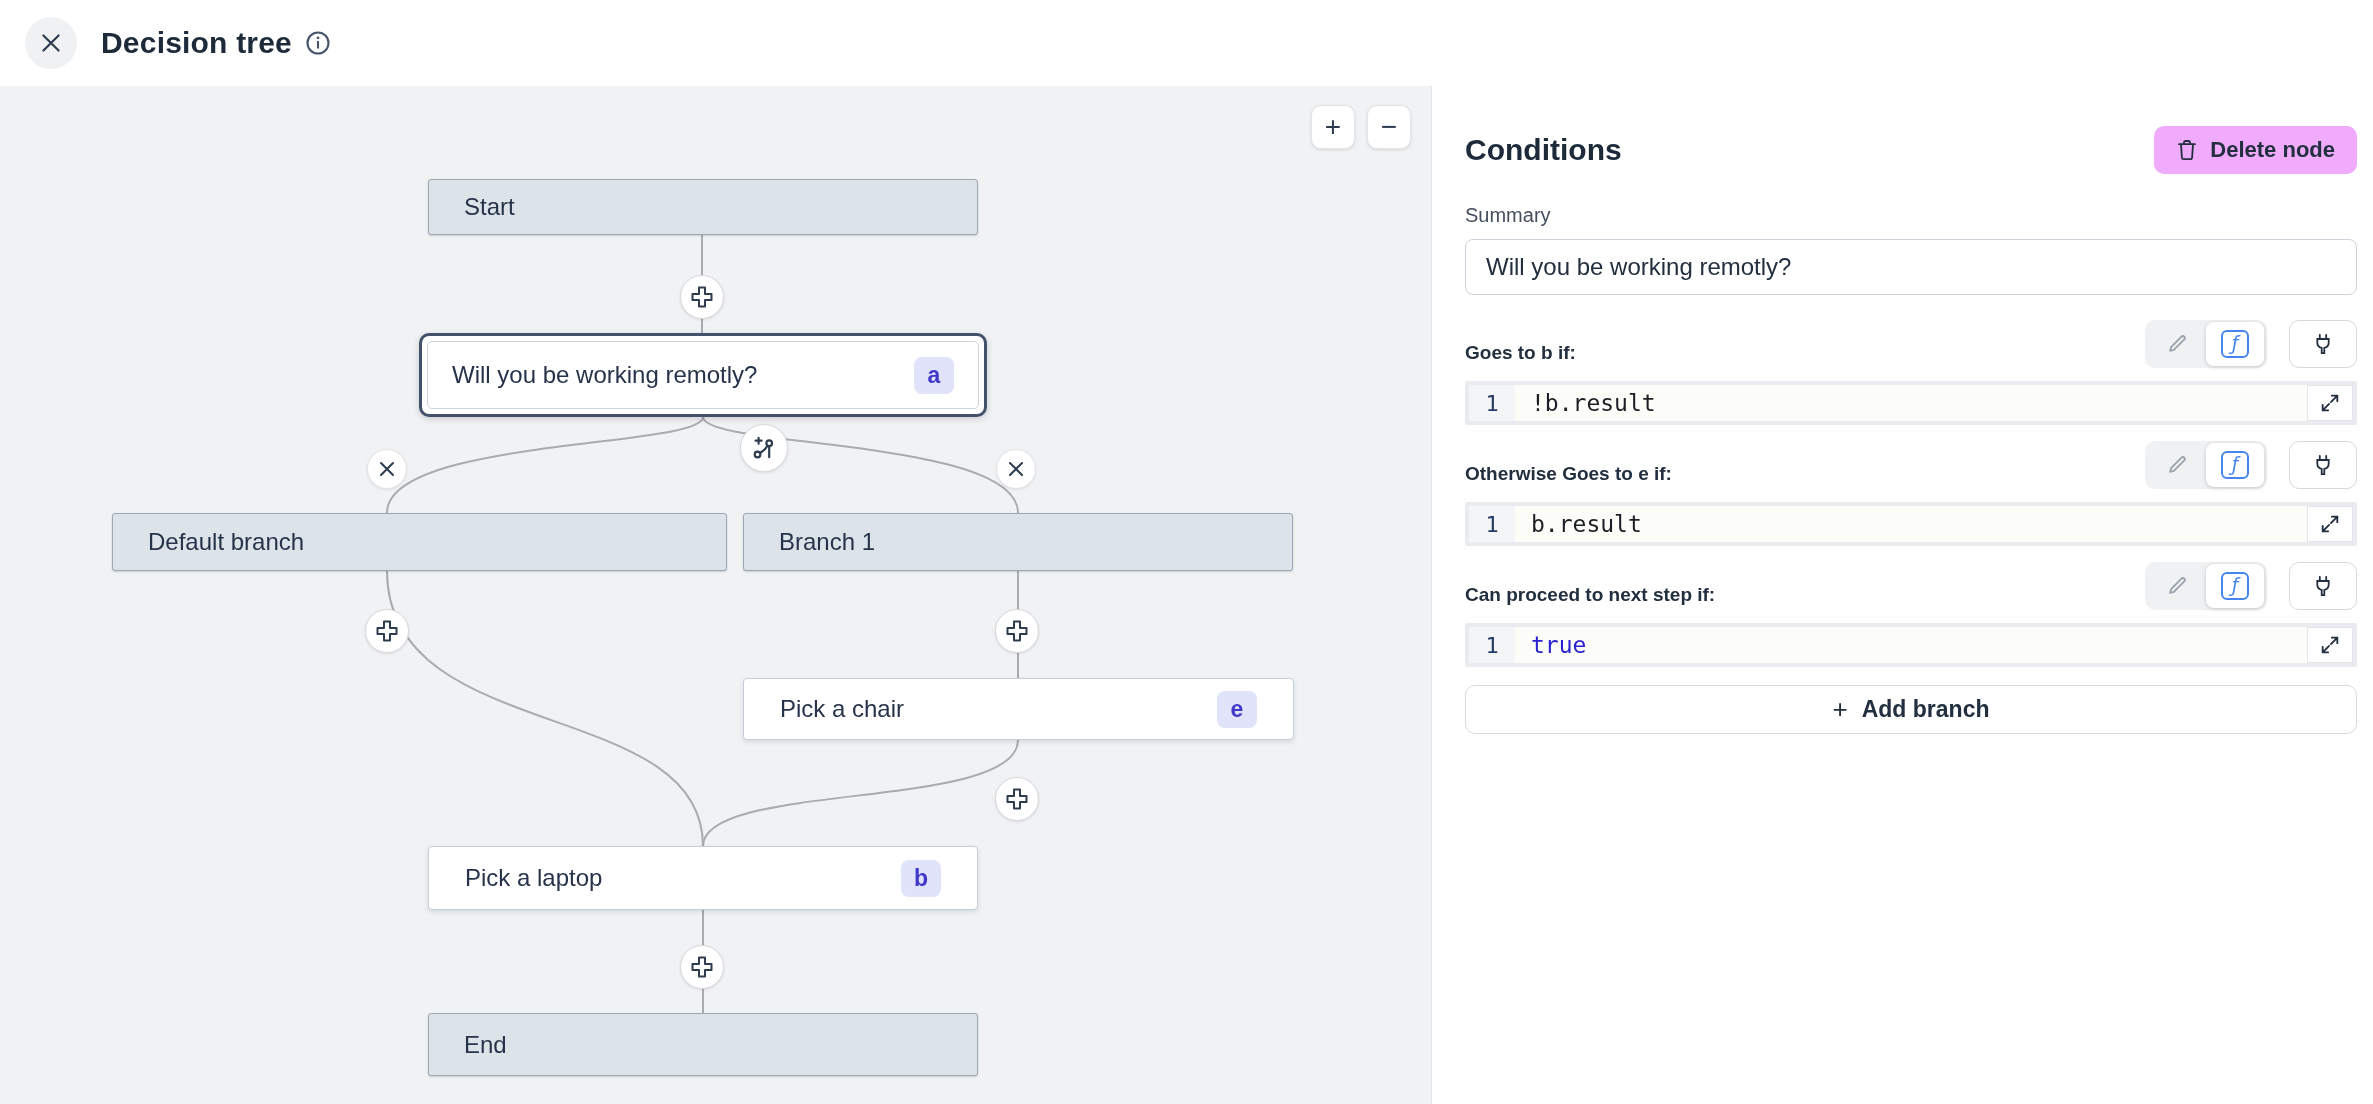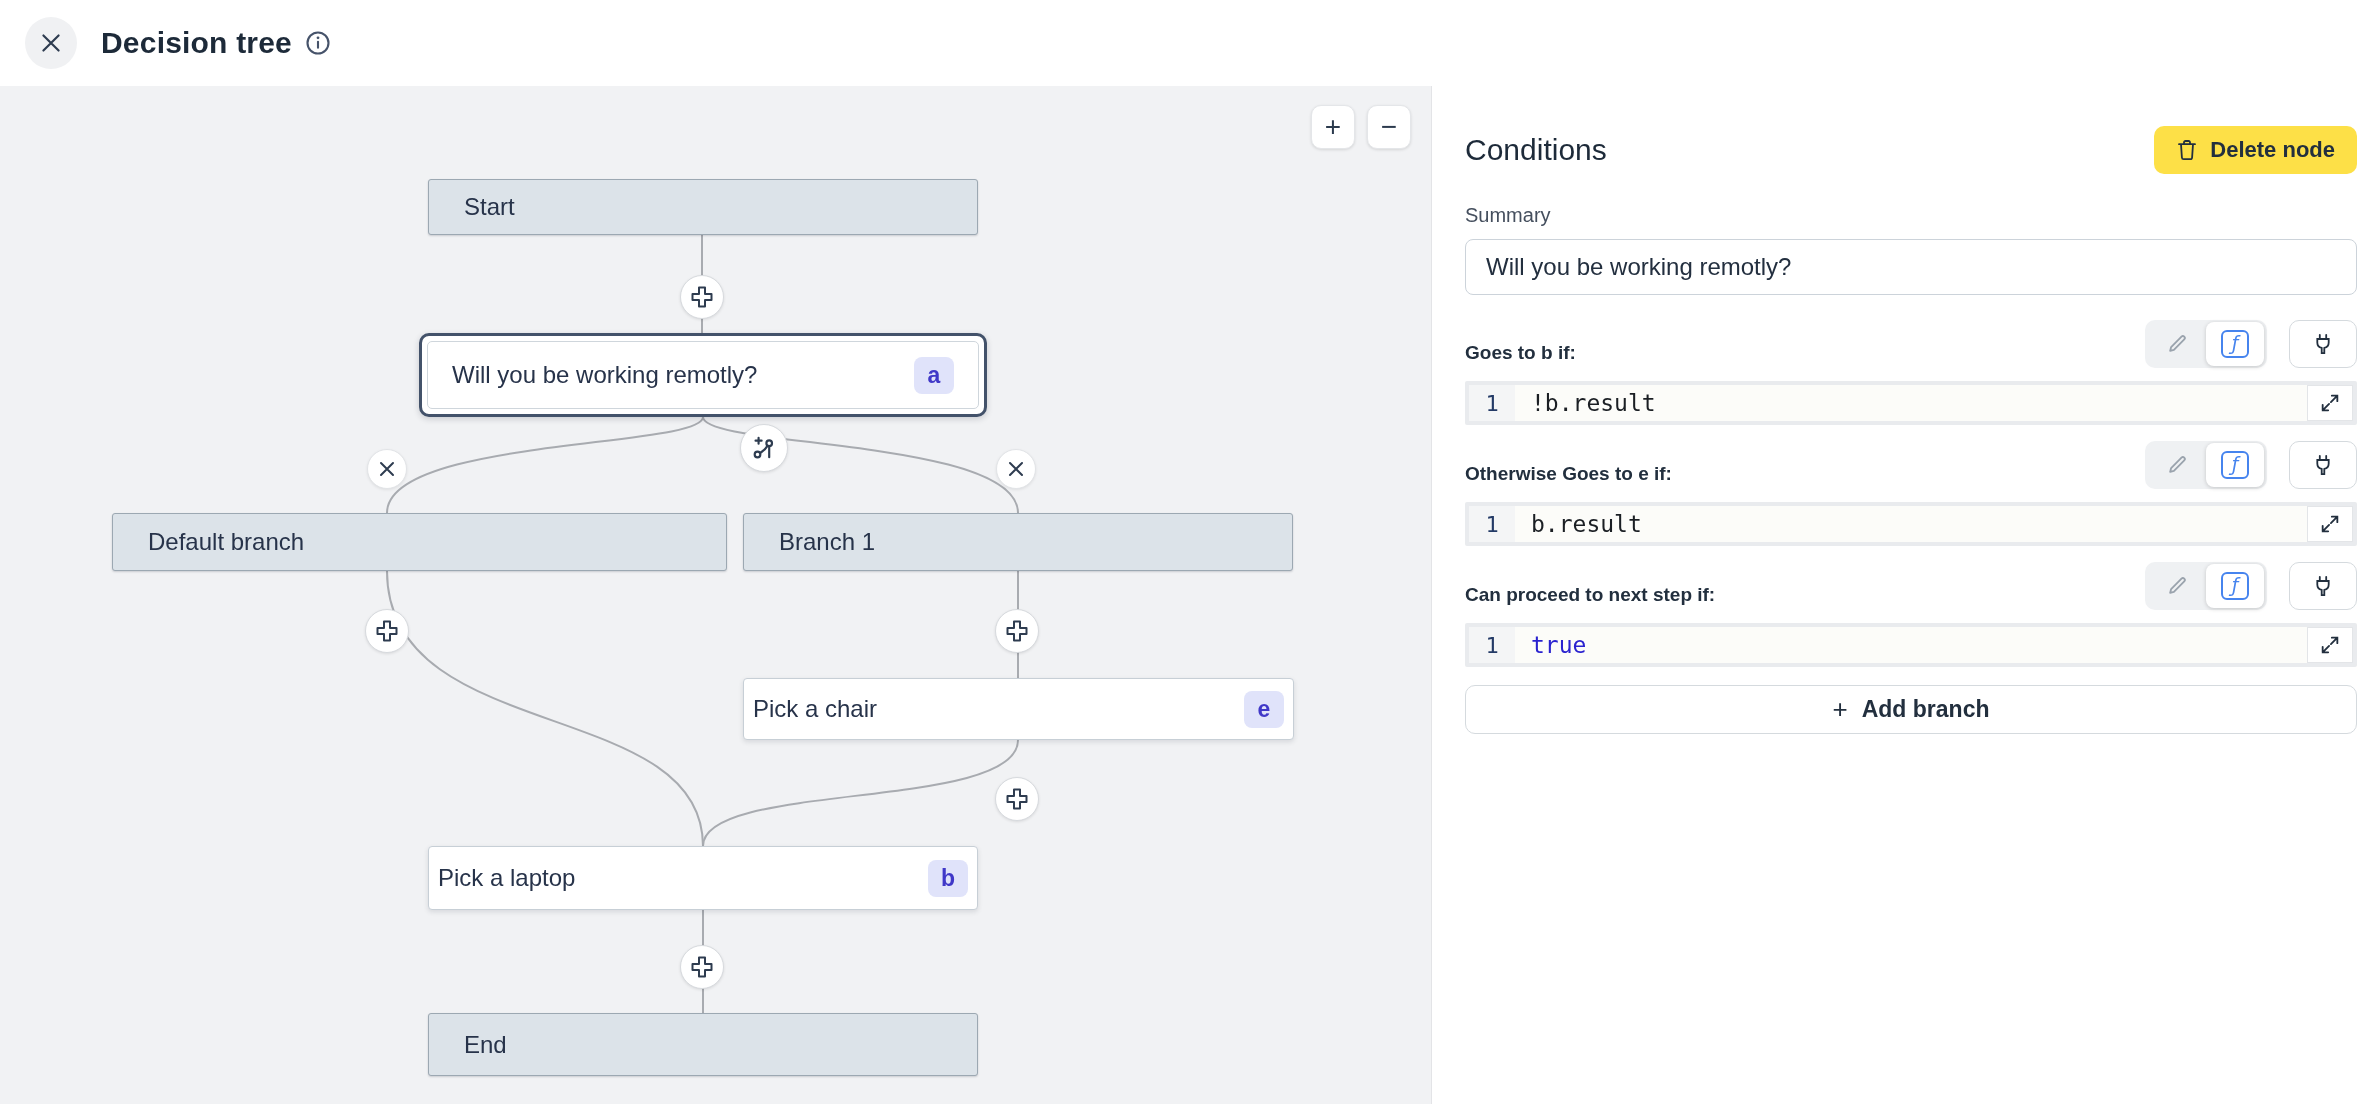--- a/index.html
+++ b/index.html
@@ -11,35 +11,35 @@
   .header { position:absolute; left:0; top:0; width:2373px; height:86px; background:#ffffff; display:flex; align-items:center; }
   .close-btn { width:52px; height:52px; margin-left:25px; border-radius:50%; background:#f0f1f3; border:none; display:flex; align-items:center; justify-content:center; cursor:pointer; }
   .page-title { margin-left:24px; font-size:30px; font-weight:700; color:#1d2a39; letter-spacing:0.2px; }
   .info-ic { margin-left:12px; display:flex; align-items:center; }
 
   
   .canvas { position:absolute; left:0; top:86px; width:1432px; height:1018px; background:#f1f2f4; border-right:1px solid #e3e4e7; }
   .edges { position:absolute; left:0; top:0; }
   .node { position:absolute; display:flex; align-items:center; font-size:24px; color:#27334a; }
   .node-gray { background:#dce3e9; border:1px solid #9ca8b2; border-radius:3px; padding:0 0 0 35px; box-shadow:0 1px 2px rgba(25,35,50,0.18); }
-  .node-white { background:#ffffff; border:1px solid #c7cfd6; border-radius:4px; padding:0 9px; box-shadow:0 2px 5px rgba(25,35,50,0.12); }
+  .node-white { background:#ffffff; border:1px solid #c7cfd6; border-radius:4px; padding:0 36px; box-shadow:0 2px 5px rgba(25,35,50,0.12); }
   .node-selected-outer { position:absolute; border:3px solid #43526a; border-radius:10px; background:#ffffff; padding:5px; box-shadow:0 2px 6px rgba(25,35,50,0.18); }
   .node-selected-inner { width:100%; height:100%; border:1px solid #cfd6dc; border-radius:5px; background:#ffffff; display:flex; align-items:center; padding:0 24px; font-size:24px; color:#27334a; }
   .badge { margin-left:auto; min-width:40px; height:37px; border-radius:8px; background:#e0e3fa; color:#4038c8; font-weight:700; font-size:23px; display:flex; align-items:center; justify-content:center; padding:0 9px; }
   .circle { position:absolute; background:#ffffff; border-radius:50%; display:flex; align-items:center; justify-content:center; cursor:pointer; }
   .plus-circle { width:44px; height:44px; border:1px solid #d7dade; box-shadow:0 1px 3px rgba(0,0,0,0.10); }
   .x-circle { width:40px; height:40px; border:1px solid #e2e4e7; box-shadow:0 1px 3px rgba(0,0,0,0.08); }
   .branch-circle { width:48px; height:48px; border:1px solid #d7dade; box-shadow:0 1px 3px rgba(0,0,0,0.10); }
   .zoom-btn { position:absolute; width:44px; height:44px; background:#ffffff; border:1px solid #e4e6e9; border-radius:10px; box-shadow:0 1px 3px rgba(0,0,0,0.12); font-size:28px; color:#2b3a4d; display:flex; align-items:center; justify-content:center; cursor:pointer; line-height:1; }
 
   
   .panel { position:absolute; left:1433px; top:86px; width:940px; height:1018px; background:#ffffff; padding:40px 16px 0 32px; }
   .panel-head { display:flex; align-items:center; justify-content:space-between; }
-  .panel-title { font-size:30px; font-weight:400; color:#1d2a39; }
-  .delete-btn { height:48px; background:#fde047; border:none; border-radius:10px; display:flex; align-items:center; gap:12px; padding:0 22px; font-size:22px; font-weight:600; color:#222f3e; cursor:pointer; font-family:"Liberation Sans", sans-serif; }
+  .panel-title { font-size:30px; font-weight:700; color:#1d2a39; }
+  .delete-btn { height:48px; background:#f0abfc; border:none; border-radius:10px; display:flex; align-items:center; gap:12px; padding:0 22px; font-size:22px; font-weight:600; color:#222f3e; cursor:pointer; font-family:"Liberation Sans", sans-serif; }
   .summary-label { margin-top:30px; font-size:20px; color:#454f5e; }
   .summary-input { margin-top:12px; width:100%; height:56px; border:1px solid #ccd3da; border-radius:8px; font-size:24px; color:#232f3f; padding:0 20px; font-family:"Liberation Sans", sans-serif; background:#ffffff; }
   .cond-head { display:flex; justify-content:space-between; align-items:flex-end; }
   .cond-label { font-size:19px; font-weight:700; color:#222f3e; margin-bottom:4px; }
   .ctrl-group { display:flex; align-items:center; gap:22px; }
   .seg { height:48px; background:#eff1f3; border-radius:10px; display:flex; align-items:center; padding:0 3px; }
   .seg-cell { width:58px; height:44px; display:flex; align-items:center; justify-content:center; border:none; background:transparent; cursor:pointer; }
   .seg-cell.selected { background:#ffffff; border-radius:8px; box-shadow:0 1px 4px rgba(0,0,0,0.18); }
   .fx-glyph { display:flex; align-items:center; justify-content:center; width:28px; height:28px; border:2px solid #4684ee; border-radius:6px; color:#4684ee; font-size:19px; font-style:italic; font-family:"DejaVu Sans", sans-serif; padding-bottom:2px; }
   .plug-btn { width:68px; height:48px; background:#ffffff; border:1px solid #d5dade; border-radius:10px; display:flex; align-items:center; justify-content:center; cursor:pointer; }

